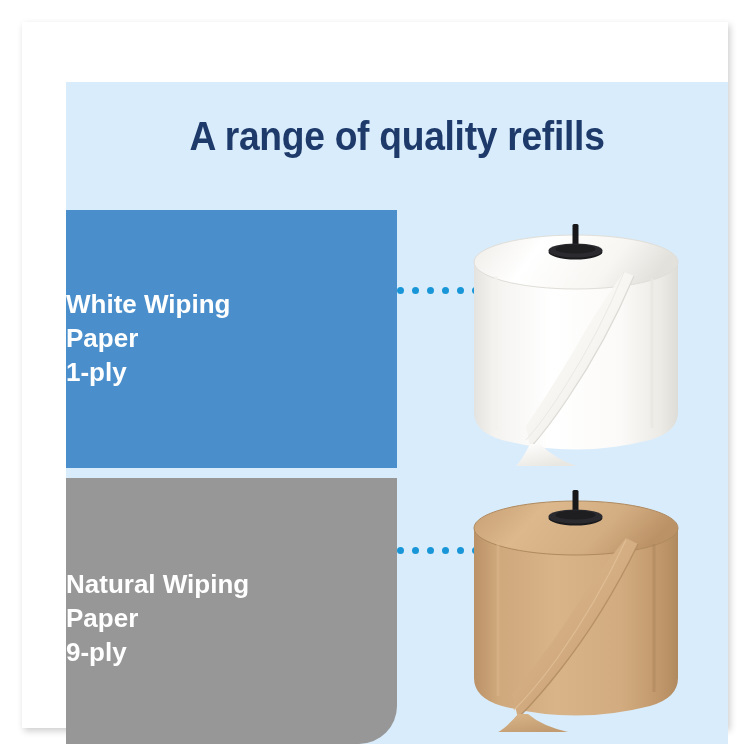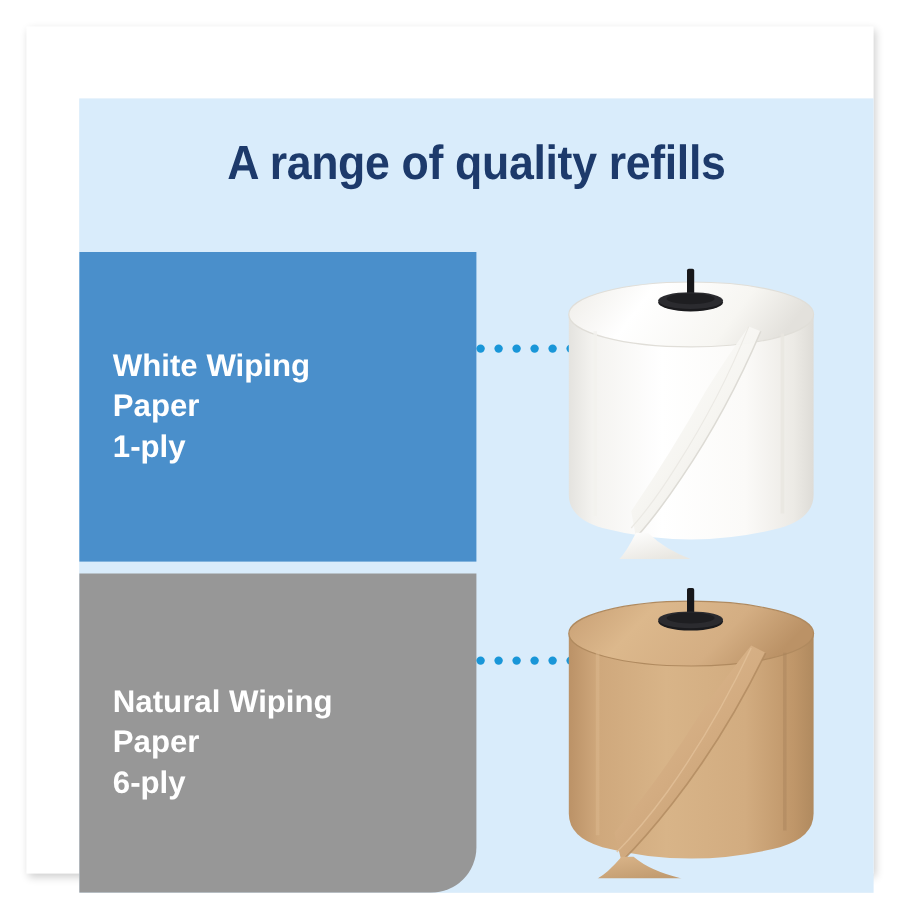--- a/index.html
+++ b/index.html
@@ -58,21 +58,20 @@
     transform-origin: center top;
     white-space: nowrap;
   }
 
   
   .panel {
     position: absolute;
     left: 0;
     width: 331px;
     box-sizing: border-box;
-    padding-left: 28px;
     display: flex;
     flex-direction: column;
     justify-content: center;
   }
   .panel-white-wiping {
     top: 128px;
     height: 258px;
     background: #4a8fcb;
   }
   .panel-natural-wiping {
@@ -200,21 +199,21 @@
           <rect x="116.5" y="8" width="6" height="26" rx="1.5" fill="#17171a"></rect>
           <ellipse cx="119.5" cy="36" rx="27" ry="7.5" fill="#1a1a1d"></ellipse>
           <ellipse cx="119.5" cy="34.5" rx="27" ry="7" fill="#2b2b2f"></ellipse>
           <ellipse cx="119.5" cy="33" rx="20" ry="4.5" fill="#17171a" opacity="0.65"></ellipse>
         </svg>
       </div>
 
       <div class="panel panel-natural-wiping">
         <div class="panel-label">Natural Wiping
 Paper
-6-ply</div>
+9-ply</div>
       </div>
 
       <div class="connector connector-natural">
         <span class="dot"></span>
         <span class="dot"></span>
         <span class="dot"></span>
         <span class="dot"></span>
         <span class="dot"></span>
         <span class="dot"></span>
         <span class="dot"></span>

